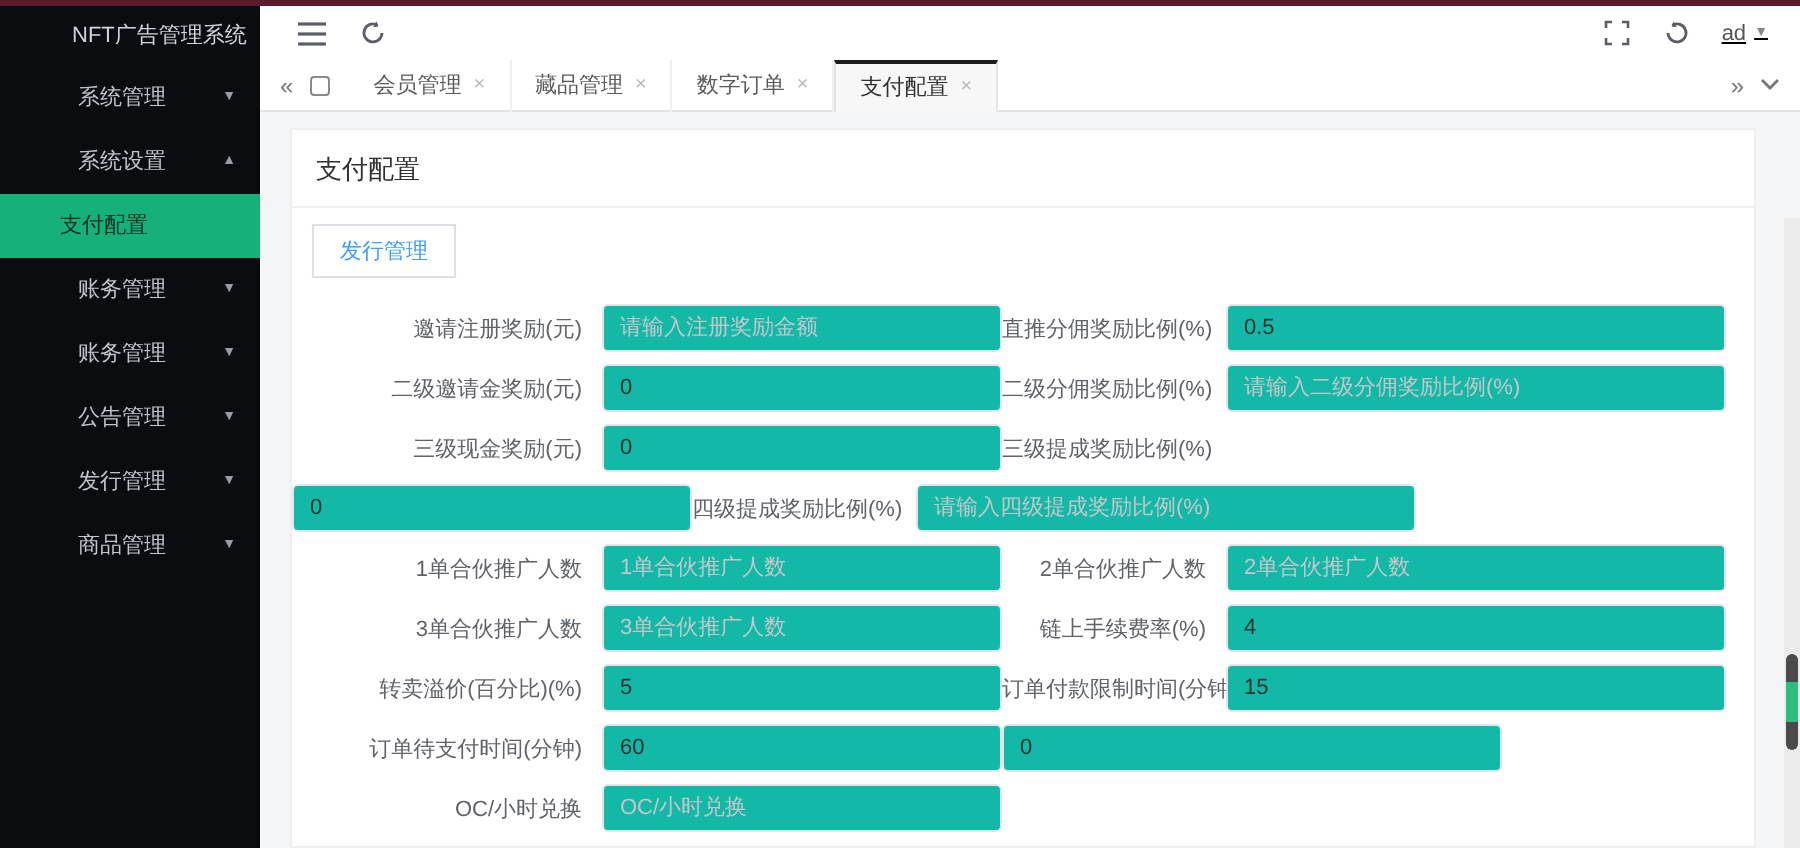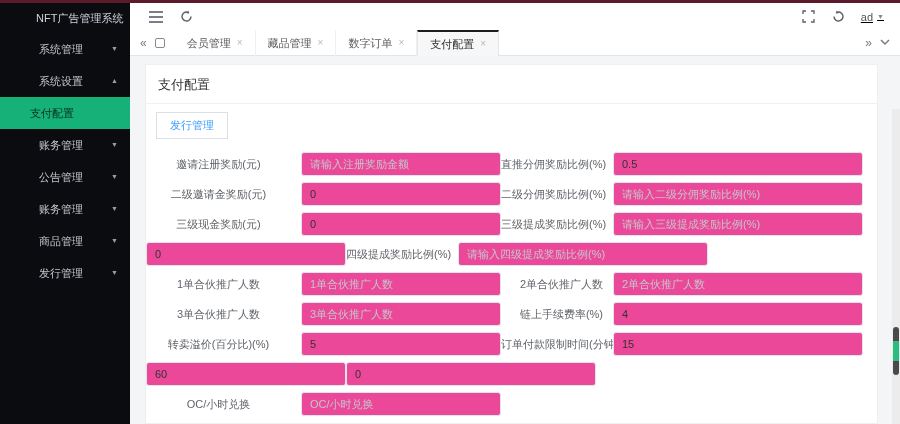--- a/index.html
+++ b/index.html
@@ -53,26 +53,26 @@
   .page-title { padding:11px 12px 9px 12px; font-size:13px; color:#303133; }
   .divider { border-bottom:1px solid #f0f0f0; }
   .tabs-row { margin:8px 0 0 10px; }
   .tab-card { display:inline-block; padding:5px 13px; border:1px solid #dcdfe6; background:#fff;
     font-size:11px; color:#409eff; cursor:pointer; }
 
   
   #form { margin-top:10px; }
   .form-row { display:flex; align-items:center; height:30px; }
   .lbl { font-size:11px; color:#5f6368; text-align:right; padding-right:10px; white-space:nowrap; overflow:hidden; }
-  .lbl.l { width:155px;text-align:center; }
+  .lbl.l { width:155px; }
   .lbl.r { width:112px; }
   .inp-wrap.l { width:200px; }
   .inp-wrap.r { width:250px; }
   .inp-wrap input { width:100%; height:24px; border:1px solid #e2e5ea; border-radius:3px;
-    padding:0 8px; font-size:11px; color:#333; background:#ec4899; outline:none;
+    padding:0 8px; font-size:11px; color:#333; background:#14b8a6; outline:none;
     font-family:"Liberation Sans","DejaVu Sans",sans-serif; }
   .inp-wrap input::placeholder { color:#c3c7cd; }
 
   
   #scrollbar { position:absolute; right:0; top:53px; width:8px; bottom:0; background:#ececec; }
   #scroll-thumb { position:absolute; left:1px; width:6px; top:218px; height:48px; background:#4a4a4a; border-radius:3px; }
   #scroll-green { position:absolute; left:1px; width:6px; top:232px; height:20px; background:#2bbd7e; }
 
   svg { display:block; }
 </style>
@@ -82,24 +82,24 @@
 <div id="app">
   <div id="topstrip"></div>
 
   <div id="sidebar">
     <div class="logo">NFT广告管理系统</div>
     <div>
         <div class="menu-item"><span>系统管理</span><span class="caret">▼</span></div>
         <div class="menu-item"><span>系统设置</span><span class="caret">▲</span></div>
         <div class="menu-item active child"><span>支付配置</span></div>
         <div class="menu-item"><span>账务管理</span><span class="caret">▼</span></div>
+        <div class="menu-item"><span>账务管理</span><span class="caret">▼</span></div>
         <div class="menu-item"><span>公告管理</span><span class="caret">▼</span></div>
-        <div class="menu-item"><span>账务管理</span><span class="caret">▼</span></div>
+        <div class="menu-item"><span>发行管理</span><span class="caret">▼</span></div>
         <div class="menu-item"><span>商品管理</span><span class="caret">▼</span></div>
-        <div class="menu-item"><span>发行管理</span><span class="caret">▼</span></div>
       </div>
   </div>
 
   <div id="main">
 
     <div id="navbar">
       <span id="hamburger" class="nav-icon">
         <svg width="14" height="12" viewBox="0 0 14 12">
             <g stroke="#5a5e66" stroke-width="1.6">
               <line x1="0" y1="1" x2="14" y2="1"></line>
@@ -187,21 +187,20 @@
             <div class="form-row">
               <span class="lbl l">二级邀请金奖励(元)</span>
               <span class="inp-wrap l"><input type="text" value="0" style=""></span>
               <span class="lbl r">二级分佣奖励比例(%)</span>
               <span class="inp-wrap r"><input type="text" placeholder="请输入二级分佣奖励比例(%)" style=""></span>
             </div>
             <div class="form-row">
               <span class="lbl l">三级现金奖励(元)</span>
               <span class="inp-wrap l"><input type="text" value="0" style=""></span>
               <span class="lbl r">三级提成奖励比例(%)</span>
-              <span class="inp-wrap r"><input type="text" placeholder="请输入三级提成奖励比例(%)" style=""></span>
             </div>
             <div class="form-row">
               <span class="inp-wrap l"><input type="text" value="0" style=""></span>
               <span class="lbl r">四级提成奖励比例(%)</span>
               <span class="inp-wrap r"><input type="text" placeholder="请输入四级提成奖励比例(%)" style=""></span>
             </div>
             <div class="form-row">
               <span class="lbl l">1单合伙推广人数</span>
               <span class="inp-wrap l"><input type="text" placeholder="1单合伙推广人数" style=""></span>
               <span class="lbl r">2单合伙推广人数</span>
@@ -213,20 +212,21 @@
               <span class="lbl r">链上手续费率(%)</span>
               <span class="inp-wrap r"><input type="text" value="4" style=""></span>
             </div>
             <div class="form-row">
               <span class="lbl l">转卖溢价(百分比)(%)</span>
               <span class="inp-wrap l"><input type="text" value="5" style=""></span>
               <span class="lbl r">订单付款限制时间(分钟)</span>
               <span class="inp-wrap r"><input type="text" value="15" style=""></span>
             </div>
             <div class="form-row">
+              <span class="lbl l">订单待支付时间(分钟)</span>
               <span class="inp-wrap l"><input type="text" value="60" style=""></span>
               <span class="inp-wrap r"><input type="text" value="0" style=""></span>
             </div>
             <div class="form-row">
               <span class="lbl l">OC/小时兑换</span>
               <span class="inp-wrap l"><input type="text" placeholder="OC/小时兑换" style=""></span>
               <span class="lbl r"></span>
               <span class="inp-wrap r"></span>
             </div>
           </div>

